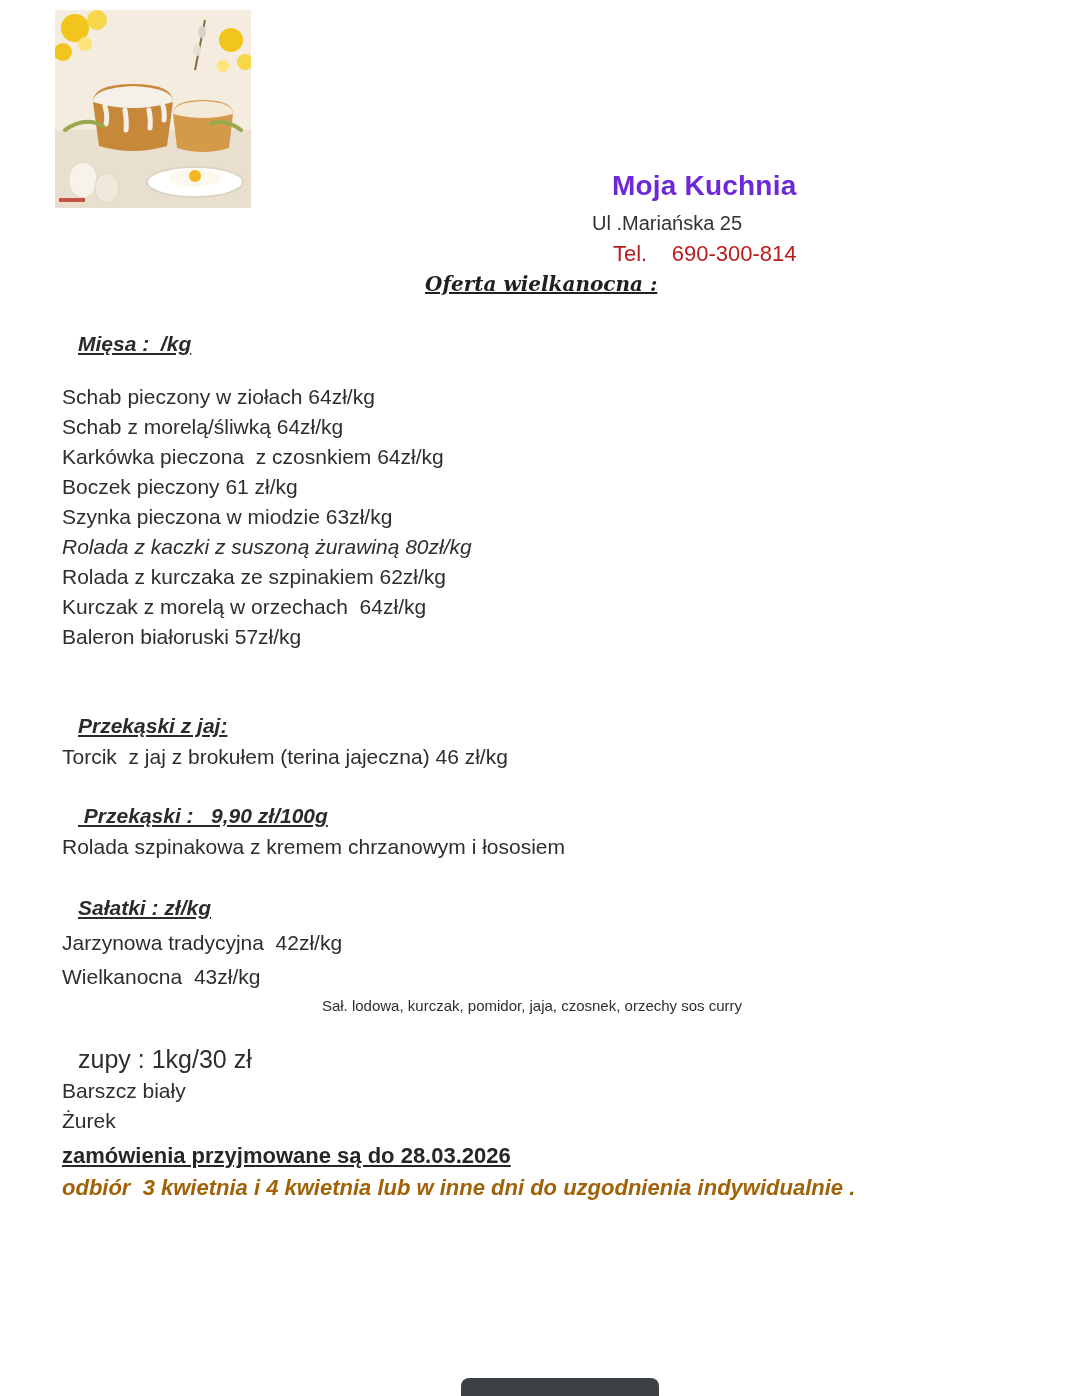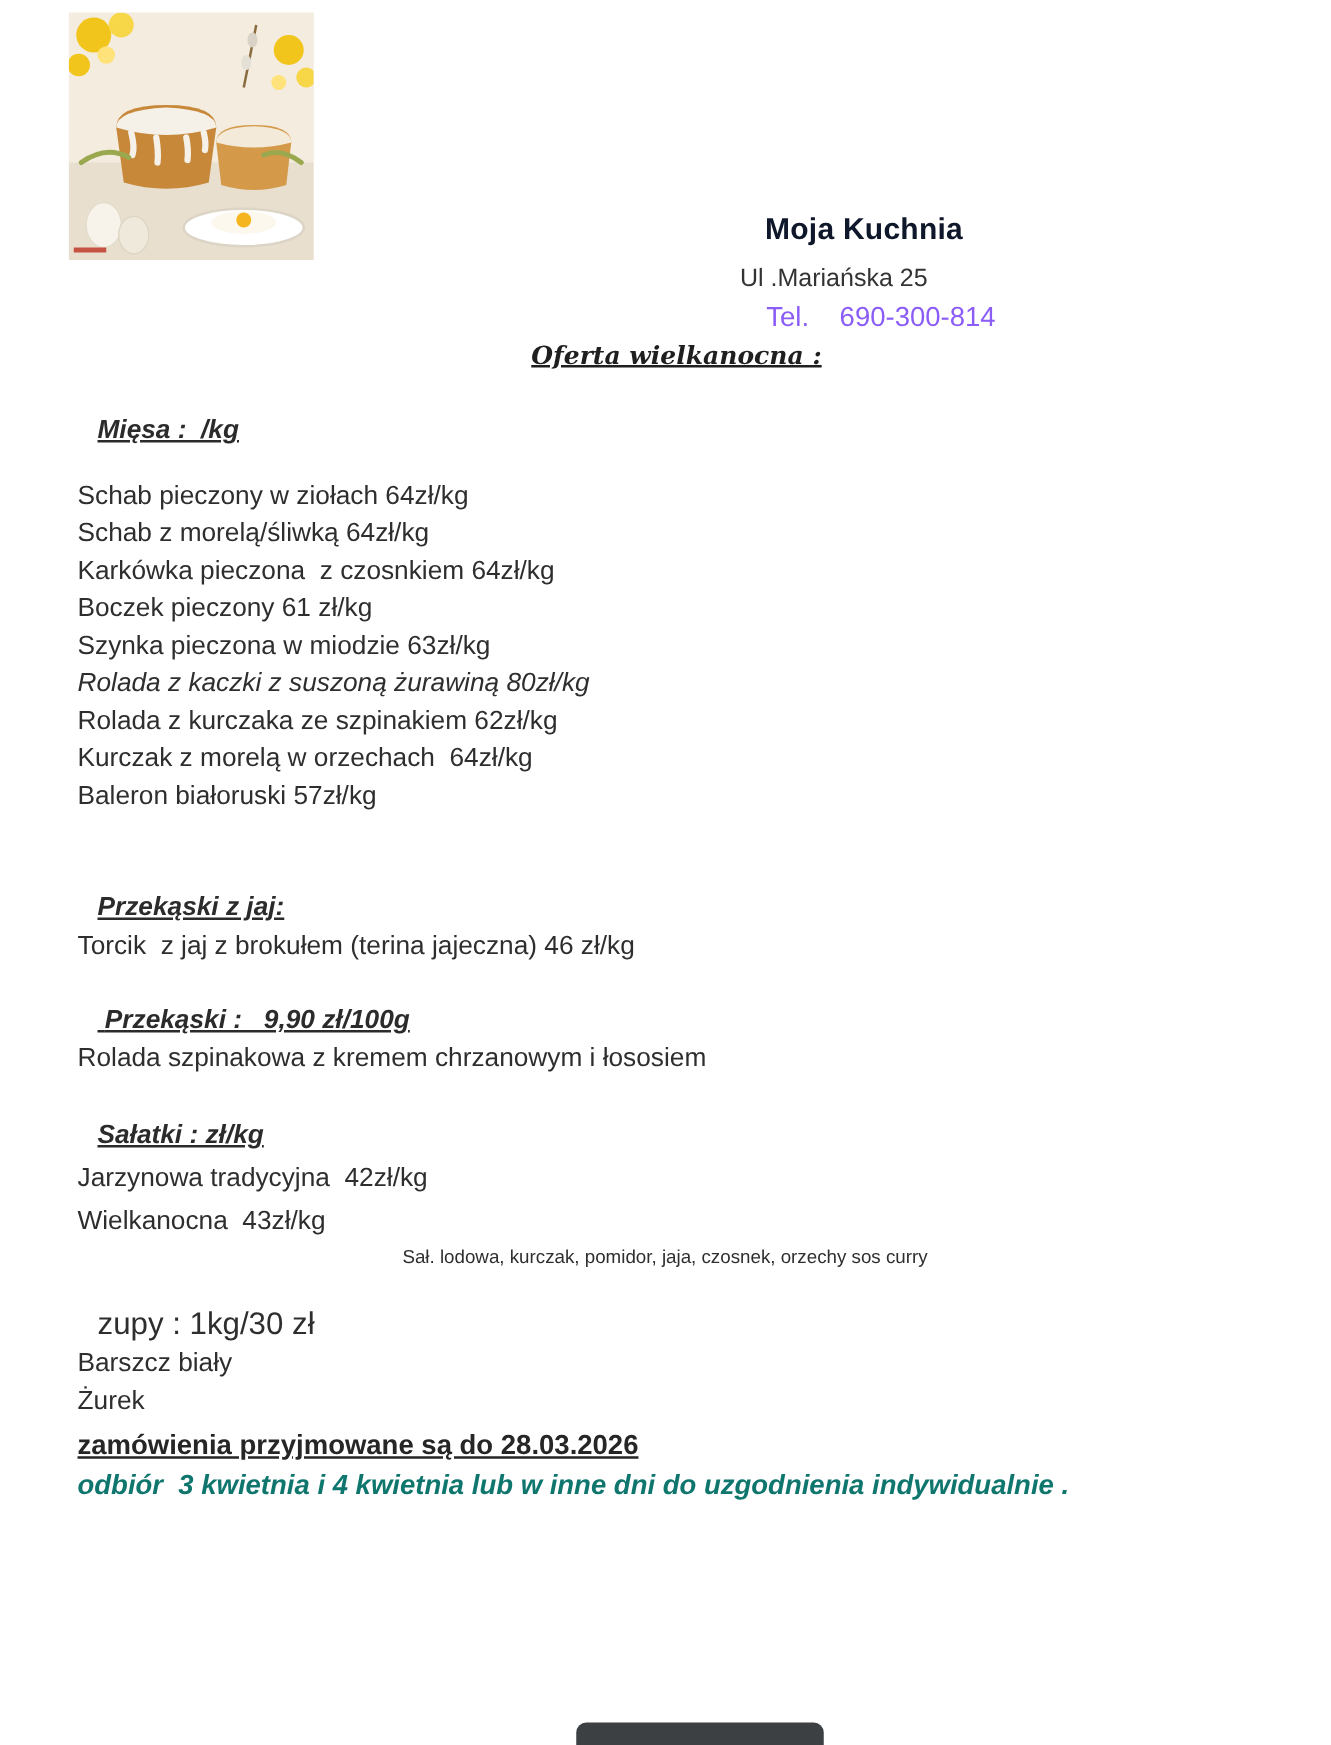--- a/index.html
+++ b/index.html
@@ -12,29 +12,29 @@
 
   
   .photo {
     position:absolute; left:55px; top:10px; width:196px; height:198px;
     overflow:hidden; background:#f5efe6;
   }
 
   
   .biz-name {
     position:absolute; left:612px; top:170px;
-    font-size:24px; font-weight:bold; color:#0f172a; letter-spacing:0.2px;
+    font-size:28px; font-weight:bold; color:#6d28d9; letter-spacing:0.2px;
   }
   .biz-address {
     position:absolute; left:592px; top:212px;
     font-size:20px; color:#333333; white-space:pre-wrap;
   }
   .biz-phone {
     position:absolute; left:613px; top:241px;
-    font-size:22px; color:#8b5cf6; white-space:pre-wrap;
+    font-size:22px; color:#b91c1c; white-space:pre-wrap;
   }
 
   
   .offer-title {
     position:absolute; left:425px; top:272px;
     font-family:"DejaVu Serif", serif;
     font-style:italic; font-weight:bold;
     font-size:20px; color:#1f1f1f;
     text-decoration:underline;
   }
@@ -62,21 +62,21 @@
     margin-top:26px; font-size:25px; font-weight:normal; font-style:normal;
     text-decoration:none; color:#2e2e2e; line-height:34px; white-space:pre-wrap;
   }
   .soup-line { line-height:30px; }
   .footer-orders {
     margin-top:4px; font-size:22px; font-weight:bold;
     text-decoration:underline; color:#262626; line-height:32px; white-space:pre-wrap;
   }
   .footer-pickup {
     font-size:22px; font-weight:bold; font-style:italic;
-    color:#0f766e; line-height:32px; white-space:pre-wrap;
+    color:#a16207; line-height:32px; white-space:pre-wrap;
   }
 
   
   .bottom-bar {
     position:absolute; left:461px; bottom:0; width:198px; height:18px;
     background:#3d4043; border-radius:8px 8px 0 0;
   }
 </style>
 </head>
 <body>

